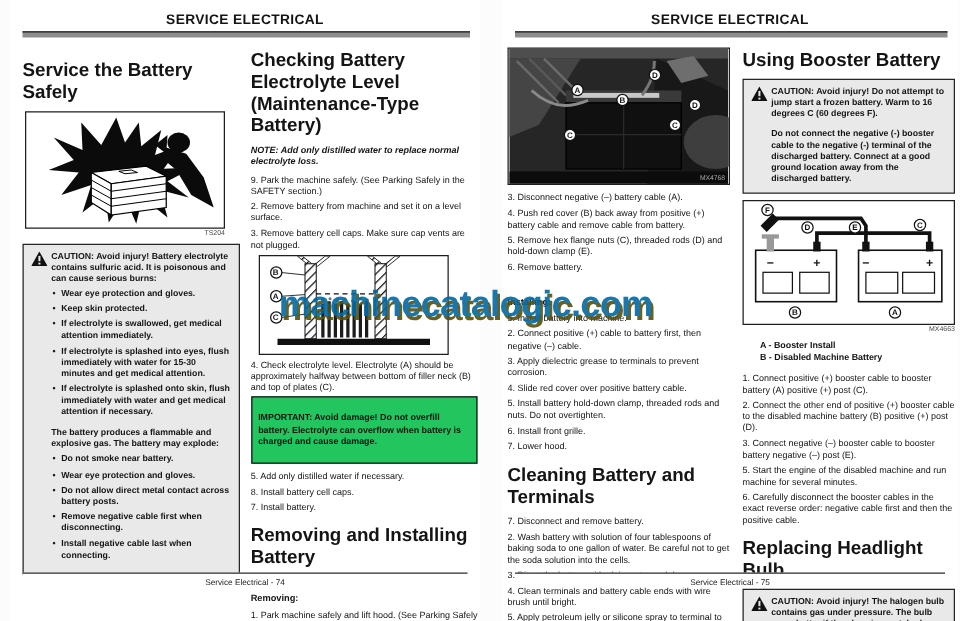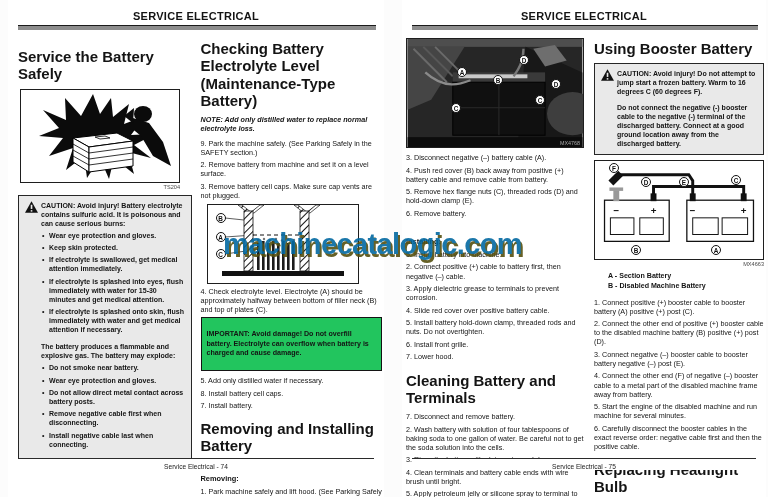--- a/index.html
+++ b/index.html
@@ -293,29 +293,28 @@
         <span class="co" style="left:14px;top:2px;">F</span>
         <span class="co" style="left:46px;top:16px;">D</span>
         <span class="co" style="left:84px;top:16px;">E</span>
         <span class="co" style="left:136px;top:14px;">C</span>
         <span class="co" style="left:36px;top:84px;">B</span>
         <span class="co" style="left:116px;top:84px;">A</span>
       </div>
       <div class="figlabel" style="width:170px;">MX4663</div>
 
       <div class="legend-wrap">
-          <div class="legend-item">A - Section Battery</div>
+          <div class="legend-item">A - Booster Install</div>
           <div class="legend-item">B - Disabled Machine Battery</div>
         </div>
 
       <div>
           <div class="step">1. Connect positive (+) booster cable to booster battery (A) positive (+) post (C).</div>
           <div class="step">2. Connect the other end of positive (+) booster cable to the disabled machine battery (B) positive (+) post (D).</div>
           <div class="step">3. Connect negative (–) booster cable to booster battery negative (–) post (E).</div>
-          <div class="step">4. Connect the other end (F) of negative (–) booster cable to a metal part of the disabled machine frame away from battery.</div>
           <div class="step">5. Start the engine of the disabled machine and run machine for several minutes.</div>
           <div class="step">6. Carefully disconnect the booster cables in the exact reverse order: negative cable first and then the positive cable.</div>
         </div>
 
       <h3>Replacing Headlight Bulb</h3>
       <div class="caution">
         <div class="c-head">
           <span class="tri">
             <svg width="13" height="12" viewBox="0 0 20 18">
                 <path d="M10 0 L20 18 L0 18 Z" fill="#111"></path>

